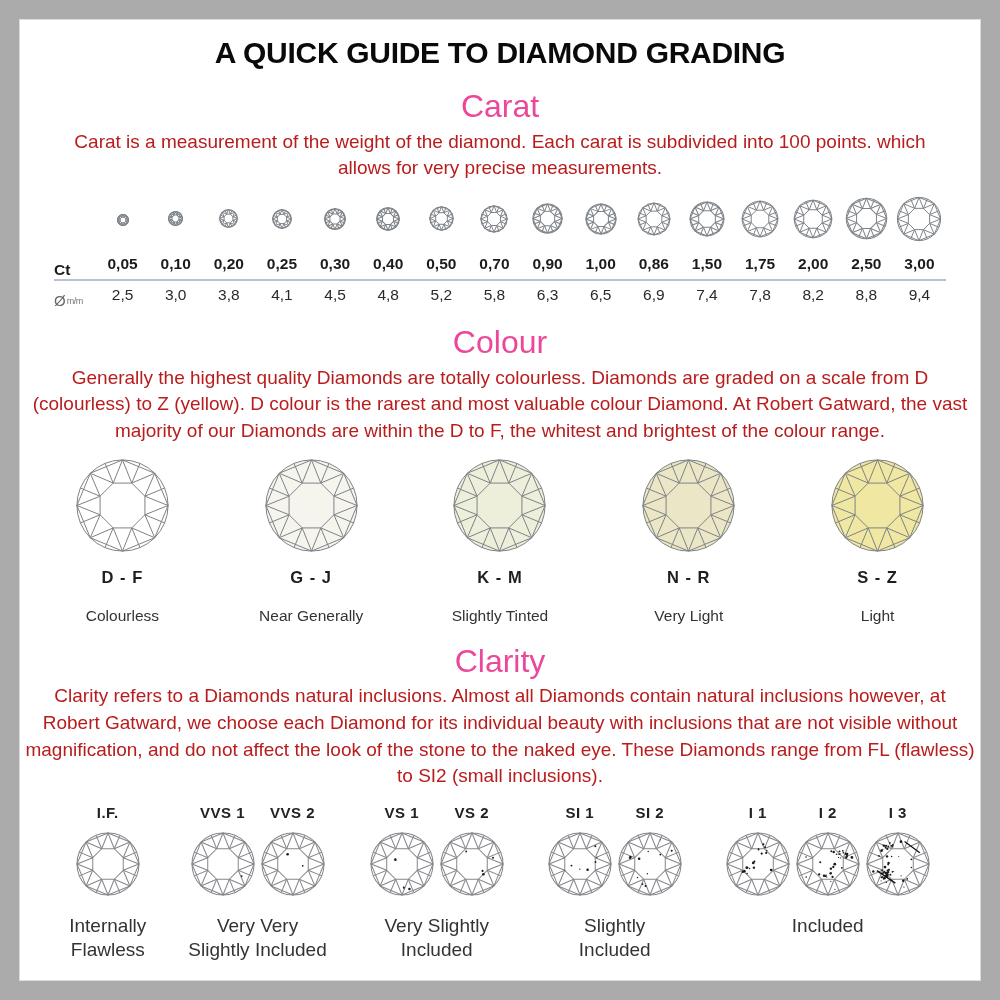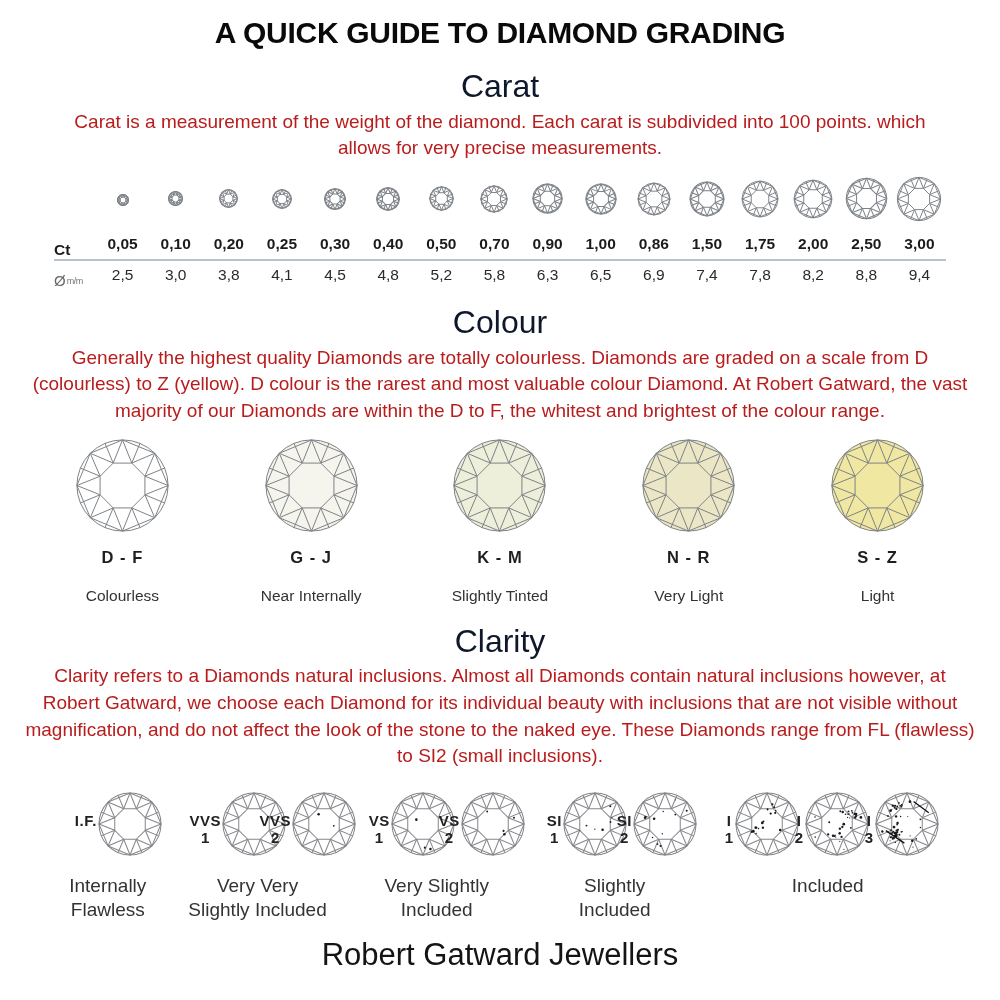--- a/index.html
+++ b/index.html
@@ -1,24 +1,24 @@
 <!DOCTYPE html>
 <html><head>
 <meta charset="utf-8">
 <style>
   html,body{margin:0;padding:0;background:#ababab;}
-  .frame{width:1000px;height:1000px;background:#ababab;box-sizing:border-box;}
+  .frame{width:1000px;height:1000px;background:#ababab;padding:20px;box-sizing:border-box;}
   .page{
     width:100%;height:100%;background:#ffffff;box-sizing:border-box;
     padding-top:12px;text-align:center;overflow:hidden;
     font-family:"Liberation Sans",sans-serif;color:#3a3a3a;
     box-shadow:0 0 0 1px #dcdcdc;
   }
   .title{font-size:30px;font-weight:700;color:#0a0a0a;letter-spacing:-0.3px;margin:4px 0 0;}
-  .h2{font-size:32px;font-weight:400;color:#0f172a;margin:18px 0 0;line-height:1.15;}
+  .h2{font-size:32px;font-weight:400;color:#ec4899;margin:18px 0 0;line-height:1.15;}
   .desc{font-size:19px;line-height:1.4;color:#b91c1c;margin:4px auto 0;}
   .desc-carat{width:900px;}
   .desc-colour{width:952px;}
   .desc-clarity{width:952px;}
 
   
   .chart{width:892px;margin:10px auto 0;}
   .chart-row{display:flex;align-items:center;}
   .chart-head{width:42px;flex:none;display:flex;align-items:center;justify-content:flex-start;margin-top:12px;}
   .chart .cell{flex:1;display:flex;justify-content:center;align-items:center;}
@@ -33,21 +33,21 @@
   
   .colour-row{display:flex;width:944px;margin:12px auto 0;}
   .colour-col{flex:1;display:flex;flex-direction:column;align-items:center;}
   .colour-range{margin-top:10px;font-weight:700;font-size:16.5px;color:#1e1e1e;letter-spacing:1px;}
   .colour-name{margin-top:20px;font-size:15.5px;color:#333;}
 
   
   .clarity-row{display:flex;justify-content:center;align-items:flex-start;gap:42px;margin:14px auto 0;}
   .cl-group{display:flex;flex-direction:column;align-items:center;}
   .cl-grades{display:flex;gap:4px;}
-  .cl-grade{width:66px;display:flex;flex-direction:row;align-items:center;}
+  .cl-grade{width:66px;display:flex;flex-direction:column;align-items:center;}
   .cl-label{font-size:15px;font-weight:700;color:#222;height:20px;letter-spacing:0.5px;}
   .cl-grade .dia{margin-top:7px;}
   .cl-caption{margin-top:13px;font-size:19px;color:#333;line-height:1.3;white-space:pre-line;}
 
   .footer{margin-top:14px;font-size:31px;color:#141414;}
 </style>
 </head>
 <body>
 
 <div class="frame">
@@ -701,21 +701,21 @@
                   <line x1="16.77" y1="83.23" x2="26.90" y2="59.57"></line>
                   <line x1="26.90" y1="40.43" x2="6.58" y2="32.01"></line>
                   <line x1="3.00" y1="50.00" x2="26.90" y2="59.57"></line>
                   <line x1="3.00" y1="50.00" x2="26.90" y2="40.43"></line>
                   <line x1="40.43" y1="26.90" x2="32.01" y2="6.58"></line>
                   <line x1="16.77" y1="16.77" x2="26.90" y2="40.43"></line>
                   <line x1="16.77" y1="16.77" x2="40.43" y2="26.90"></line>
                 </g>
               </svg></div>
             <div class="colour-range">G - J</div>
-            <div class="colour-name">Near Internally</div>
+            <div class="colour-name">Near Generally</div>
           </div>
           <div class="colour-col">
             <div><svg width="97" height="97" viewBox="0 0 100 100">
                 <g stroke="#7d8286" stroke-width="1.03" fill="none" stroke-linejoin="round">
                   <circle cx="50" cy="50" r="47" fill="#edefdb"></circle>
                   <polygon points="50.00,3.00 83.23,16.77 97.00,50.00 83.23,83.23 50.00,97.00 16.77,83.23 3.00,50.00 16.77,16.77" fill="none"></polygon>
                   <polygon points="59.57,26.90 73.10,40.43 73.10,59.57 59.57,73.10 40.43,73.10 26.90,59.57 26.90,40.43 40.43,26.90" fill="none"></polygon>
                   <line x1="59.57" y1="26.90" x2="67.99" y2="6.58"></line>
                   <line x1="50.00" y1="3.00" x2="40.43" y2="26.90"></line>
                   <line x1="50.00" y1="3.00" x2="59.57" y2="26.90"></line>

